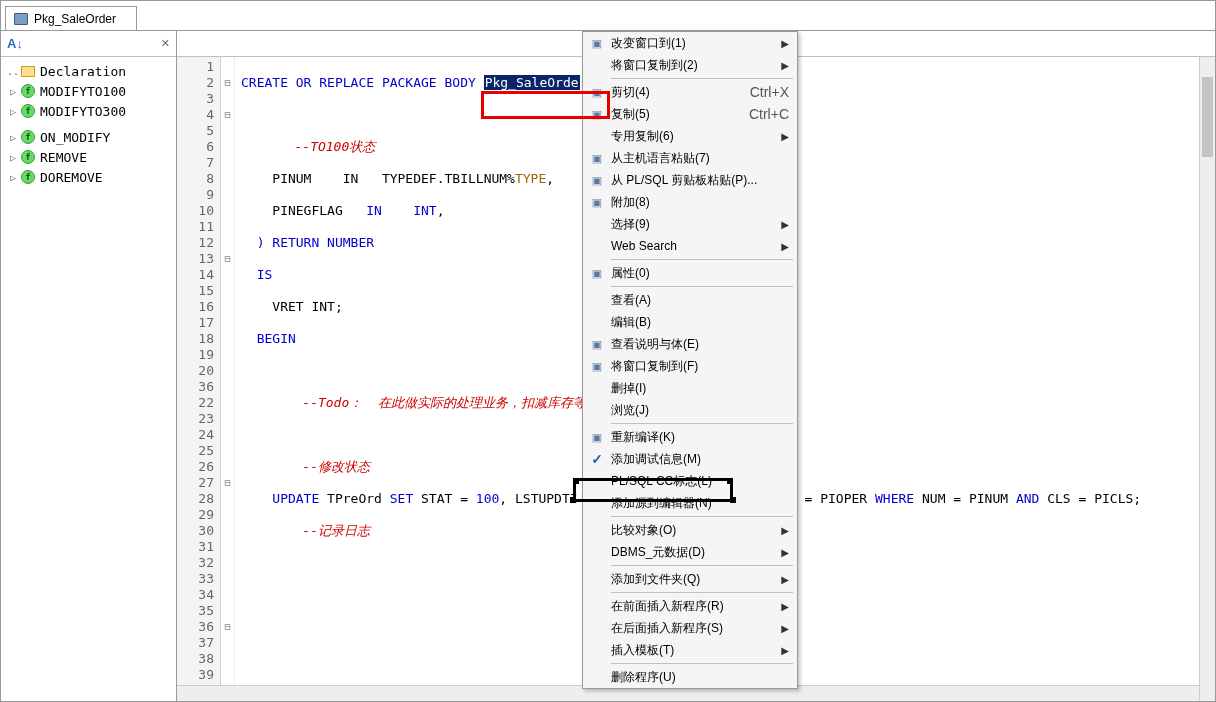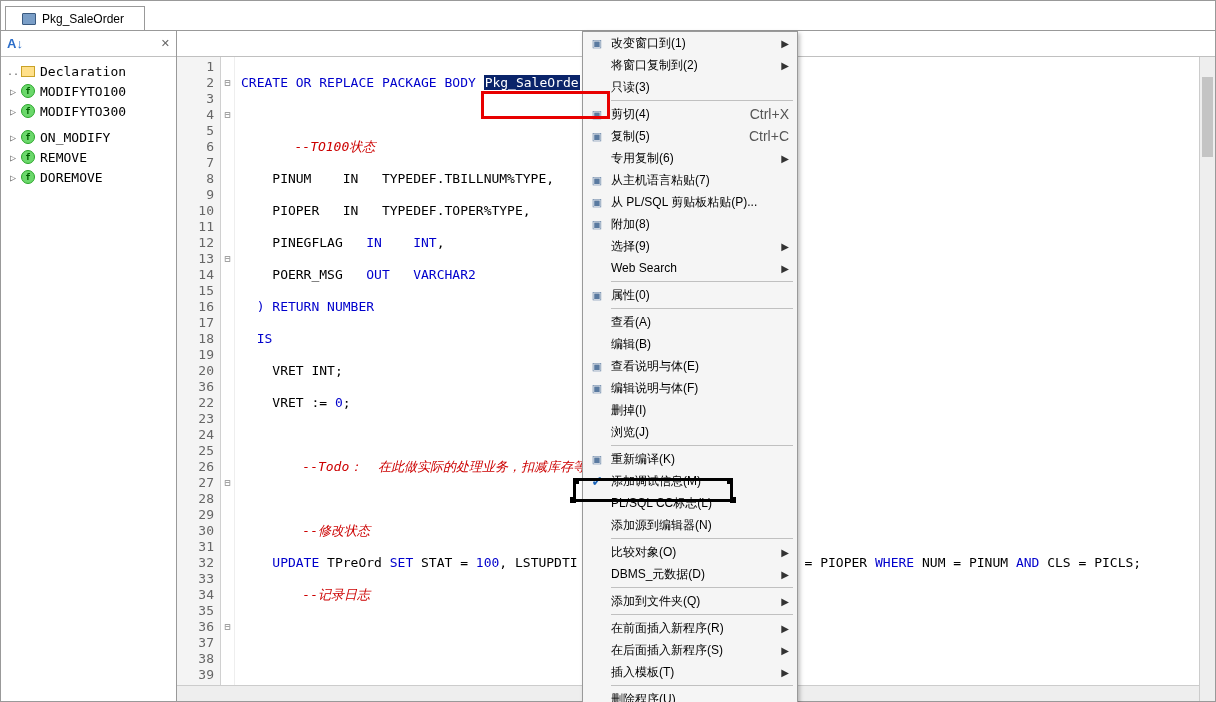--- a/index.html
+++ b/index.html
@@ -1,38 +1,38 @@
 <!DOCTYPE html>
 <html><head>
 <meta charset="utf-8">
 <style>
   * { box-sizing: border-box; margin: 0; padding: 0; }
   body { font-family: "Microsoft YaHei", Tahoma, sans-serif; font-size: 12px; background: #f0f0f0; overflow: hidden; }
   .app { display: flex; flex-direction: column; width: 1216px; height: 702px; border: 1px solid #999; }
   .tabbar { height: 30px; background: #fff; border-bottom: 1px solid #999; display: flex; align-items: flex-end; padding-left: 4px; }
-  .tab { display: inline-flex; align-items: center; background: #fff; border: 1px solid #999; border-bottom: none; padding: 4px 20px 4px 16px; font-size: 12px; gap: 6px; height: 24px; }
+  .tab { display: inline-flex; align-items: center; background: #fff; border: 1px solid #999; border-bottom: none; padding: 4px 20px 4px 8px; font-size: 12px; gap: 6px; height: 24px; }
   .tab .pkg-icon { width: 14px; height: 12px; background: #7a9ec7; border: 1px solid #3a5a80; border-radius: 1px; }
   .main { flex: 1; display: flex; min-height: 0; position: relative; }
   .sidebar { width: 176px; border-right: 1px solid #999; background: #fff; display: flex; flex-direction: column; }
   .sidebar-toolbar { height: 26px; border-bottom: 1px solid #c0c0c0; display: flex; align-items: center; justify-content: space-between; padding: 0 6px; }
   .sort-icon { color: #2a6dc9; font-weight: bold; font-size: 13px; }
   .close-x { color: #666; font-size: 11px; cursor: pointer; }
   .tree { flex: 1; overflow: auto; padding: 4px 2px; font-family: Consolas, monospace; font-size: 13px; }
   .tree-row { display: flex; align-items: center; height: 20px; padding-left: 4px; gap: 2px; white-space: nowrap; }
   .tw { width: 12px; text-align: center; color: #666; font-size: 10px; }
   .fld-icon { width: 14px; height: 11px; background: #ffe08a; border: 1px solid #c9a227; margin-right: 3px; }
   .fn-icon { width: 14px; height: 14px; border-radius: 50%; background: #6bd86b; border: 1px solid #2aa62a; color: #006000; font-size: 9px; font-weight: bold; display: inline-flex; align-items: center; justify-content: center; margin-right: 3px; }
   .editor-area { flex: 1; display: flex; flex-direction: column; background: #fff; position: relative; min-width: 0; }
   .editor-toolbar { height: 26px; border-bottom: 1px solid #c0c0c0; background: #fff; }
   .editor-body { flex: 1; display: flex; overflow: hidden; position: relative; }
   .gutter { width: 44px; background: #f4f4f4; border-right: 1px solid #d0d0d0; text-align: right; padding-right: 6px; color: #666; font-family: Consolas, monospace; font-size: 13px; line-height: 16px; padding-top: 2px;}
   .fold-col { width: 14px; background: #fff; border-right: 1px solid #eee; font-family: Consolas, monospace; font-size: 10px; line-height: 16px; text-align: center; color: #888; padding-top: 2px;}
   .code { flex: 1; font-family: Consolas, monospace; font-size: 13px; line-height: 16px; white-space: pre; padding-left: 6px; padding-top: 2px; position: relative; overflow: hidden; }
   .kw { color: #0000cc; }
-  .ty { color: #000000; }
+  .ty { color: #a16207; }
   .cm { color: #cc0000; font-style: italic; margin-left: 30px; }
   .num { color: #0000cc; }
   .sel { background: #0a246a; color: #fff; padding: 0 1px; }
   .highlight-box-1 { position: absolute; border: 3px solid #e80000; left: 480px; top: 60px; width: 129px; height: 28px; pointer-events:none; z-index:50;}
   .context-menu { position: absolute; left: 581px; top: 0; width: 216px; background: #f5f5f5; border: 1px solid #999; box-shadow: 2px 2px 4px rgba(0,0,0,0.25); z-index: 40; font-size: 12px; }
   .menu-item { display: flex; align-items: center; height: 22px; padding-right: 8px; position: relative; }
   .menu-icon-col { width: 28px; display: flex; justify-content: center; align-items: center; }
   .menu-label { flex: 1; }
   .menu-shortcut { color: #555; font-size: 14px; }
   .menu-arrow { color: #333; font-size: 10px; padding-left:6px; }
@@ -189,27 +189,25 @@
             <div>⊟</div>
             <div></div>
             <div></div>
             <div></div>
           </div>
         <div class="code">
 <div class="code-line"><span class="kw">CREATE OR REPLACE PACKAGE BODY </span><span class="sel">Pkg_SaleOrde</span></div>
 <div class="code-line"></div>
 <div class="code-line">   <span class="cm">--TO100状态</span></div>
 <div class="code-line">    <span>PINUM    IN   TYPEDEF.TBILLNUM%</span><span class="ty">TYPE</span>,</div>
-<div class="code-line">    <span>PIOPER   IN   TYPEDEF.TOPER%</span><span class="ty">TYPE</span>,</div>
 <div class="code-line">    PINEGFLAG   <span class="kw">IN</span>    <span class="kw">INT</span>,                               <span class="cm">逆向流程</span></div>
-<div class="code-line">    POERR_MSG   <span class="kw">OUT</span>   <span class="kw">VARCHAR2</span></div>
 <div class="code-line">  <span class="kw">) RETURN NUMBER</span></div>
 <div class="code-line">  <span class="kw">IS</span></div>
 <div class="code-line">    <span>VRET INT;</span></div>
-<div class="code-line">    VRET := <span class="num">0</span>;</div>
+<div class="code-line">  <span class="kw">BEGIN</span></div>
 <div class="code-line"></div>
 <div class="code-line">    <span class="cm">--Todo：  在此做实际的处理业务，扣减库存等</span></div>
 <div class="code-line"></div>
 <div class="code-line">    <span class="cm">--修改状态</span></div>
 <div class="code-line">    <span class="kw">UPDATE</span> TPreOrd <span class="kw">SET</span> STAT = <span class="num">100</span>, LSTUPDTI                           R = PIOPER <span class="kw">WHERE</span> NUM = PINUM <span class="kw">AND</span> CLS = PICLS;</div>
 <div class="code-line">    <span class="cm">--记录日志</span></div>
 
 
 
 
@@ -244,24 +242,20 @@
             <span class="mi-ico">▣</span>
           </span>
           <span class="menu-label">改变窗口到(1)</span>
           <span class="menu-arrow">▶</span>
         </div>
         <div class="menu-item">
           <span class="menu-icon-col"></span>
           <span class="menu-label">将窗口复制到(2)</span>
           <span class="menu-arrow">▶</span>
         </div>
-        <div class="menu-item">
-          <span class="menu-icon-col"></span>
-          <span class="menu-label">只读(3)</span>
-        </div>
         <div class="menu-sep"></div>
         <div class="menu-item">
           <span class="menu-icon-col">
             <span class="mi-ico">▣</span>
           </span>
           <span class="menu-label">剪切(4)</span>
           <span class="menu-shortcut">Ctrl+X</span>
         </div>
         <div class="menu-item">
           <span class="menu-icon-col">
@@ -322,21 +316,21 @@
         <div class="menu-item">
           <span class="menu-icon-col">
             <span class="mi-ico">▣</span>
           </span>
           <span class="menu-label">查看说明与体(E)</span>
         </div>
         <div class="menu-item">
           <span class="menu-icon-col">
             <span class="mi-ico">▣</span>
           </span>
-          <span class="menu-label">编辑说明与体(F)</span>
+          <span class="menu-label">将窗口复制到(F)</span>
         </div>
         <div class="menu-item">
           <span class="menu-icon-col"></span>
           <span class="menu-label">删掉(I)</span>
         </div>
         <div class="menu-item">
           <span class="menu-icon-col"></span>
           <span class="menu-label">浏览(J)</span>
         </div>
         <div class="menu-sep"></div>

